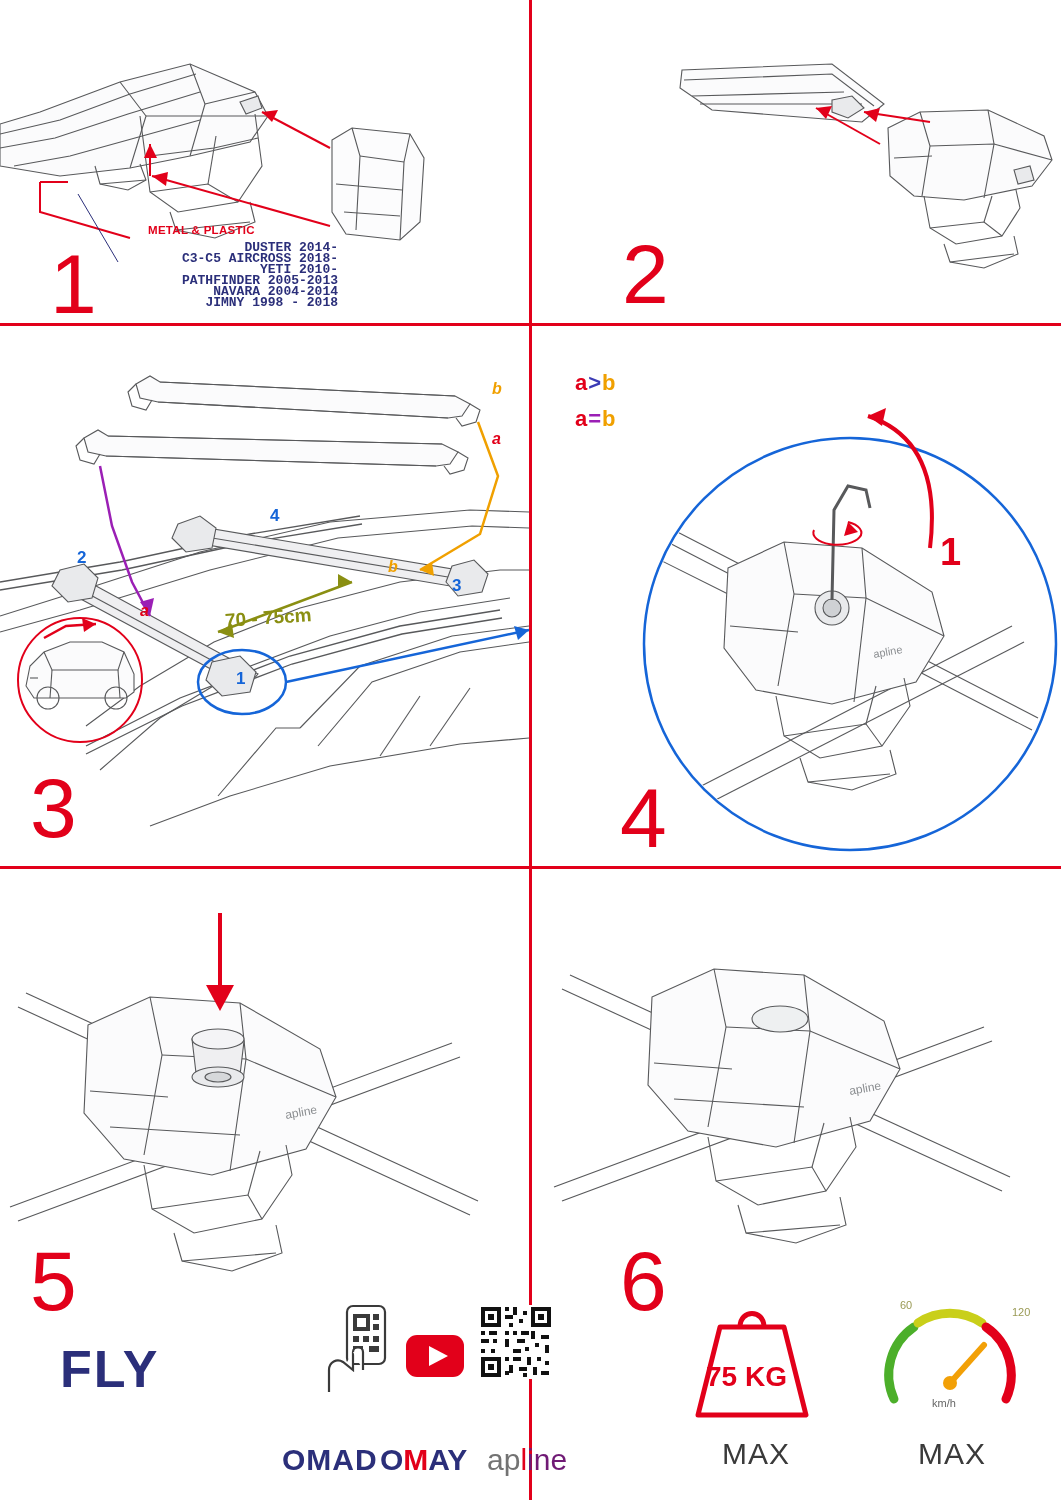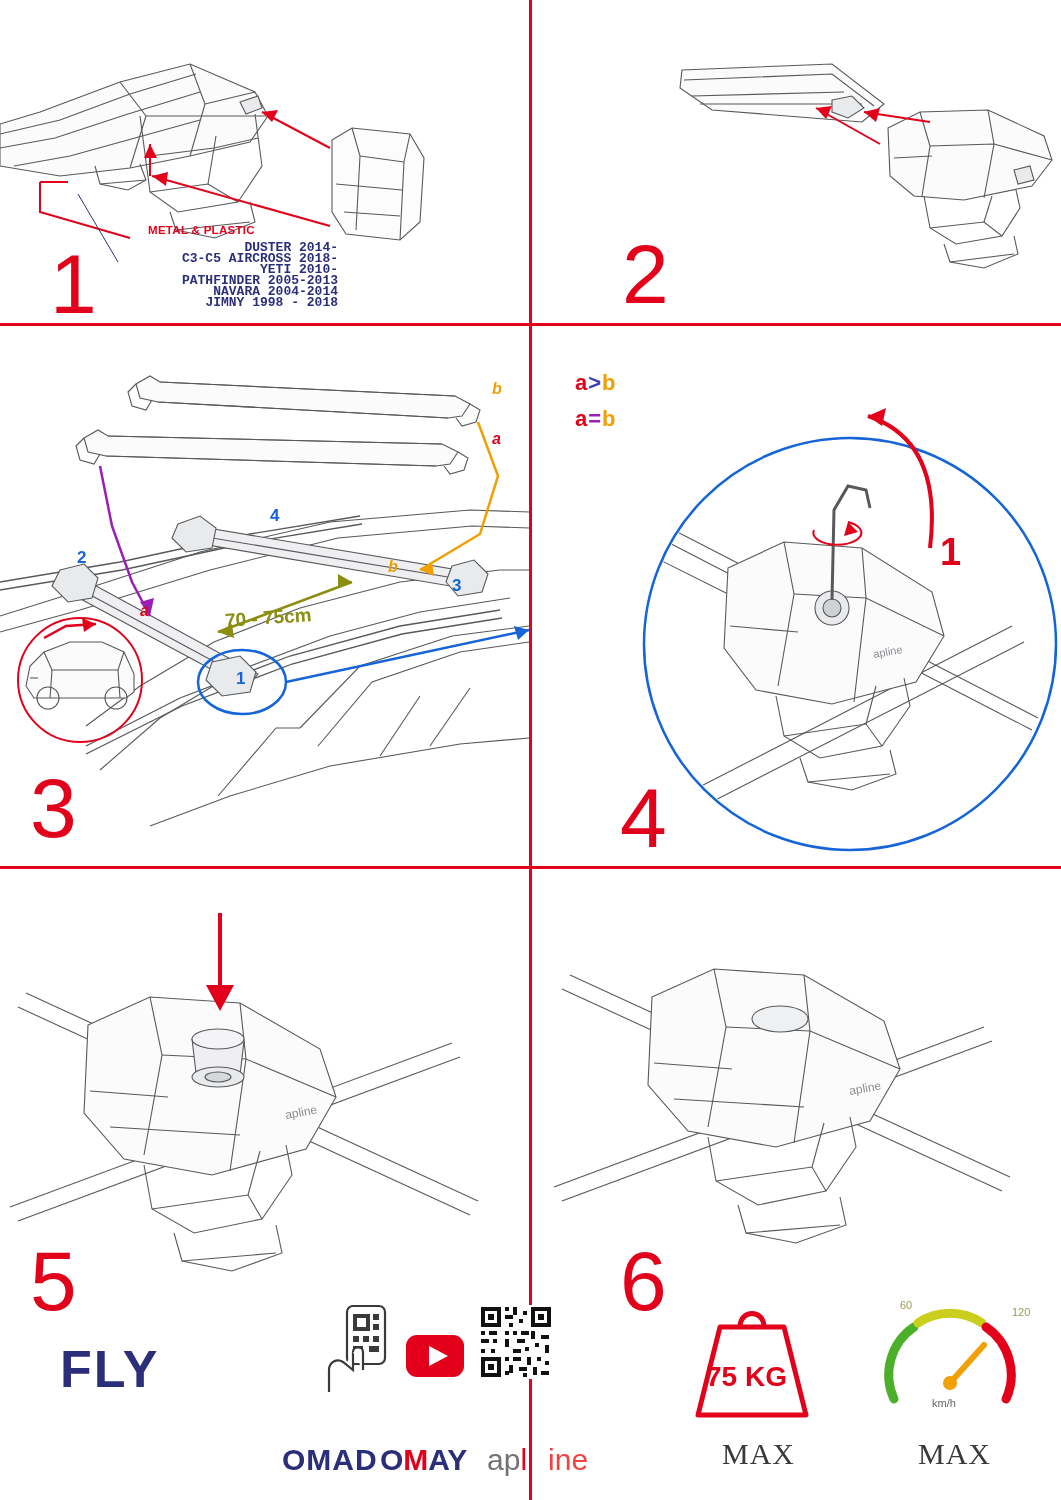--- a/index.html
+++ b/index.html
@@ -83,24 +83,24 @@
   .accessorypart{position:absolute;font-size:34px;font-weight:bold;letter-spacing:-0.5px;}
   .ap-dark{color:#2b2f7a;}
   .ap-red{color:#e2001a;}
   .omad{position:absolute;color:#2b2f7a;font-size:30px;font-weight:bold;letter-spacing:1px;}
   .omay{position:absolute;font-size:30px;font-weight:bold;letter-spacing:0px;}
   .omay .r{color:#e2001a;}
   .omay .d{color:#2b2f7a;}
   .apline{position:absolute;font-size:30px;letter-spacing:0px;}
   .apline .ap{color:#737373;}
   .apline .l{color:#e2001a;}
-  .apline .ine{color:#ef4444;padding-left:21px;}
+  .apline .ine{color:#701a75;}
 
   .kgtext{position:absolute;color:#e2001a;font-size:28px;font-weight:bold;}
-  .maxtext{position:absolute;color:#3a3a3a;font-size:30px;font-weight:normal;letter-spacing:1px;font-family:Liberation Serif, serif;}
+  .maxtext{position:absolute;color:#3a3a3a;font-size:30px;font-weight:normal;letter-spacing:1px;}
   .kmh{position:absolute;color:#666;font-size:11px;padding-left:8px;}
   .gauge-num{position:absolute;color:#9a9a55;font-size:11px;}
 </style>
 </head>
 <body>
 
 <div class="page">
 
   <div class="rule" style="top:323px;"></div>
   <div class="rule" style="top:866px;"></div>

